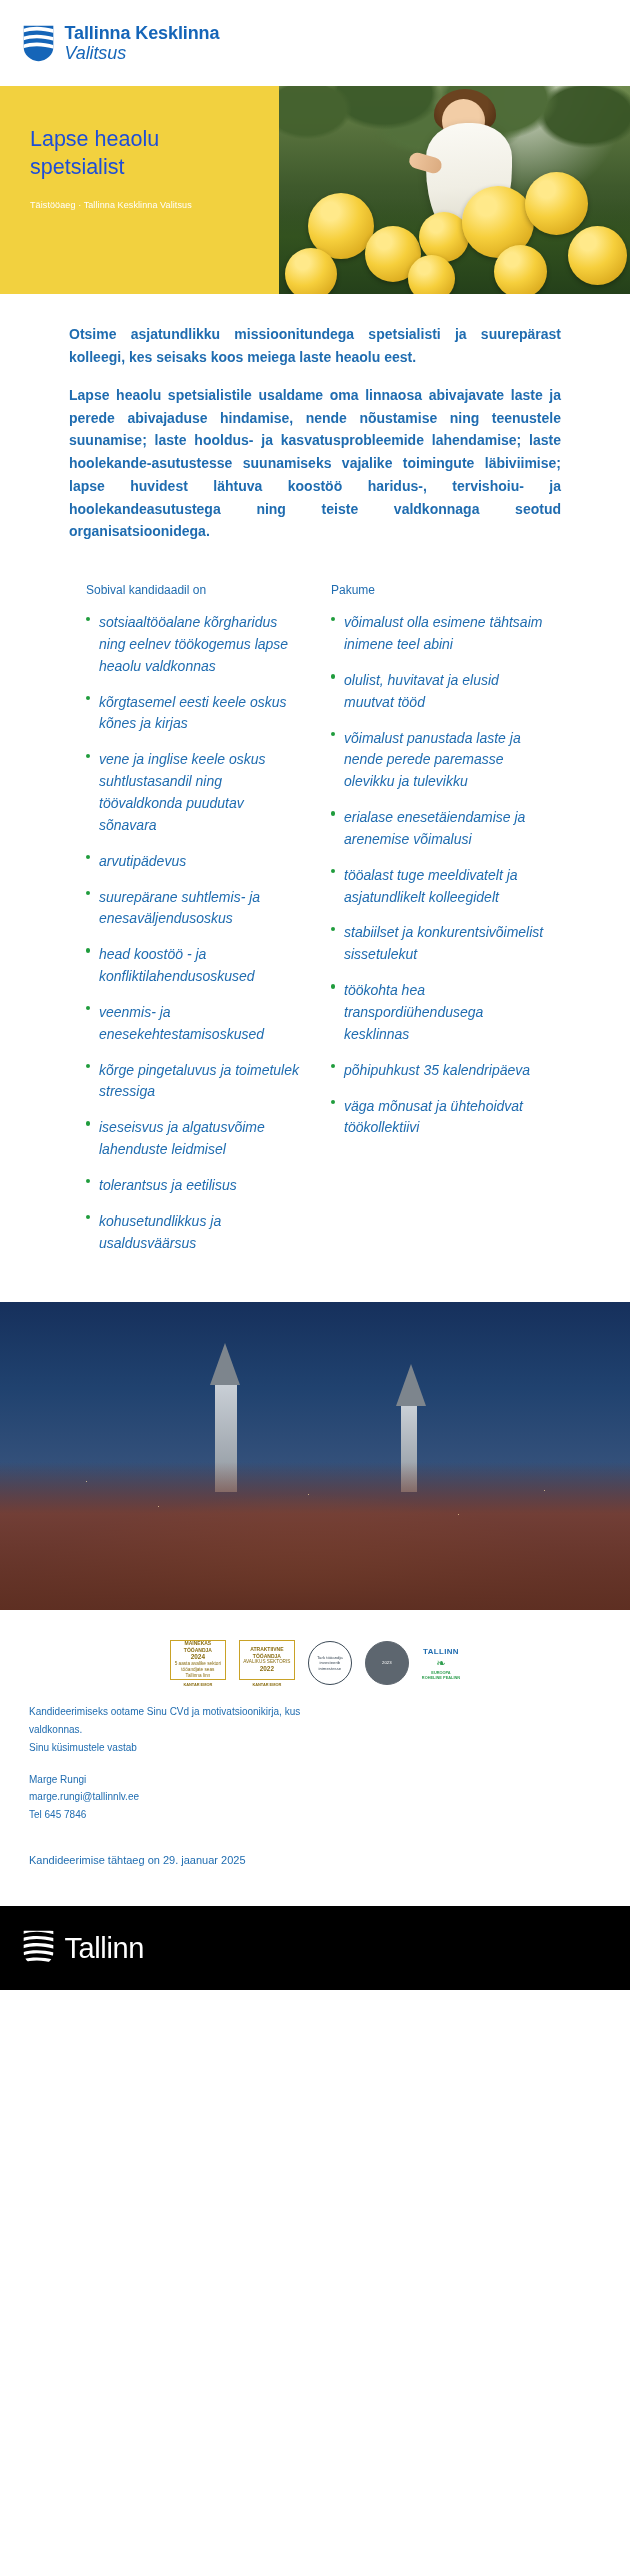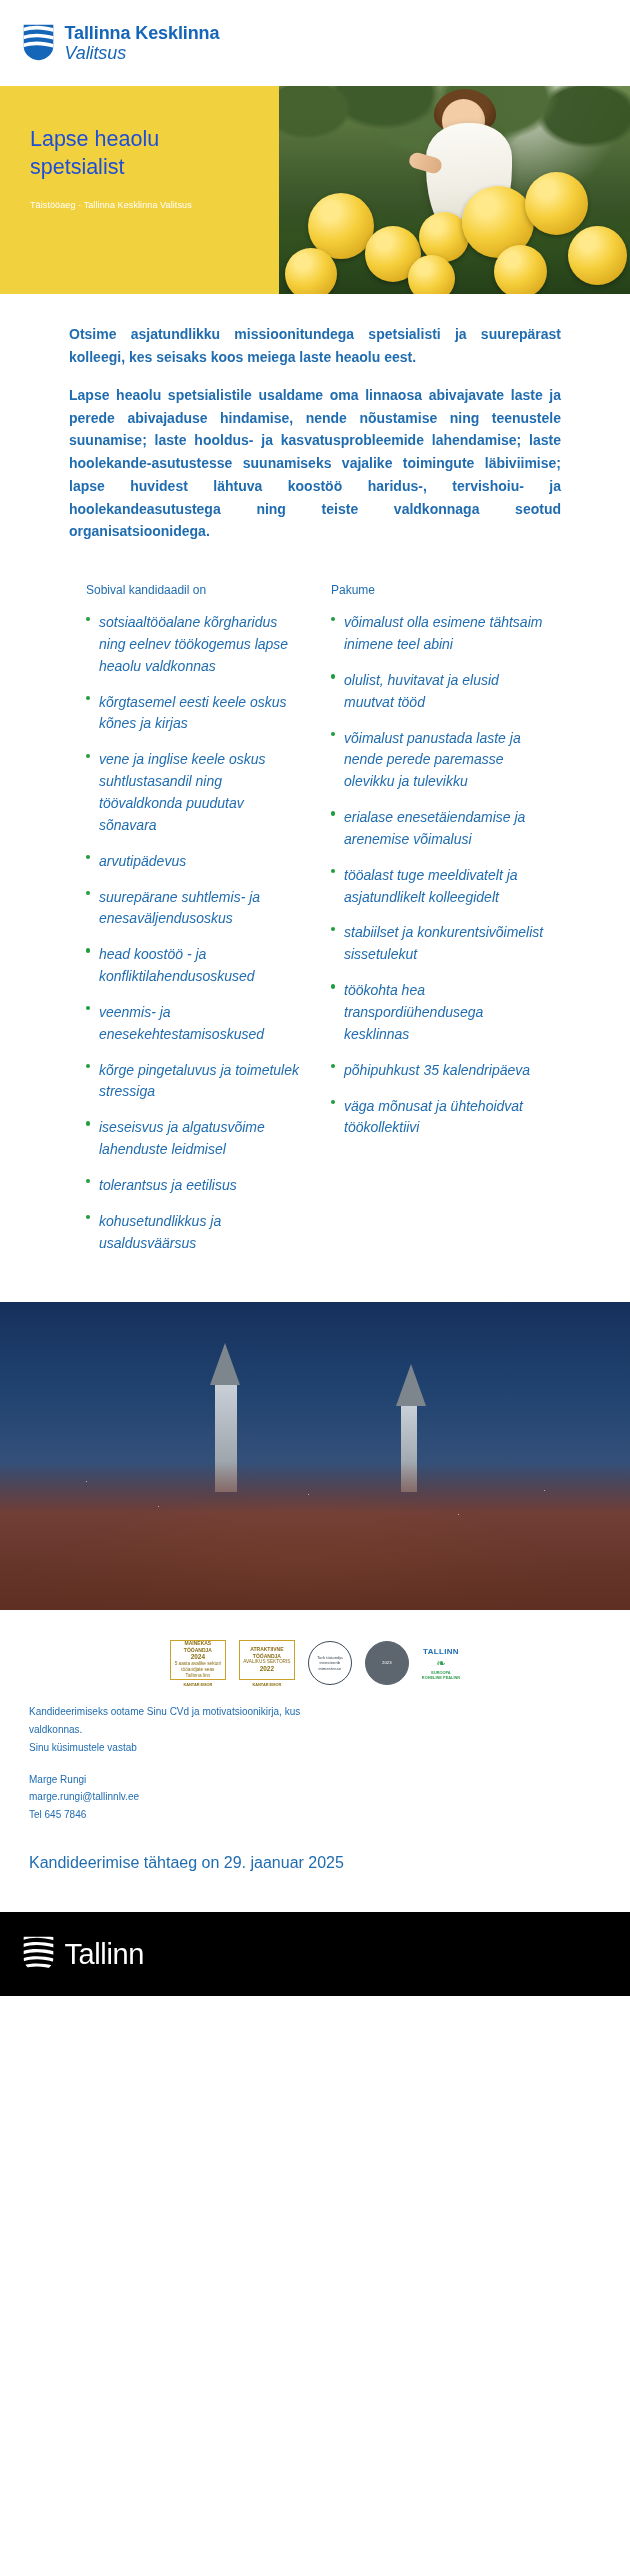--- a/index.html
+++ b/index.html
@@ -14,21 +14,21 @@
   }
 
   
   .brandbar {
     height: 86px;
     background: #ffffff;
     display: flex;
     align-items: center;
     padding-left: 21.5px;
   }
-  .brand-logo { display:flex; align-items:flex-start; gap:10px; }
+  .brand-logo { display:flex; align-items:flex-end; gap:10px; }
   .shield { width: 33px; height: 39px; display:block; }
   .brand-words {
     display:flex; flex-direction:column;
     line-height: 1.12;
   }
   .brand-line1 {
     font-size: 18px; font-weight: 700; color:#1565b8; letter-spacing:-0.1px;
   }
   .brand-line2 {
     font-size: 18px; font-weight: 400; color:#1565b8; letter-spacing:-0.1px;font-style:italic;
@@ -202,21 +202,21 @@
   .badge-circle.dark { background:#5d666f; color:#fff; border-color:#5d666f; }
   .badge-eu { text-align:center; }
   .badge-eu .eu-t { font-size:7.9px; font-weight:700; color:#1f6cb0; letter-spacing:0.4px;}
   .badge-eu .eu-leaf { font-size:11.5px; color:#2f9e4f; }
   .badge-eu .eu-s { font-size:3.9px; color:#2f9e4f; font-weight:700; }
 
   
   .contact { padding: 10px 69px 0 29px; }
   .contact p { margin: 0 0 2.9px 0; font-size: 10px; line-height:1.5; color:#1f6cb0; }
   .contact .name { margin-top: 17px; font-size:10px; }
-  .deadline { padding: 29px 34px 40px 29px; font-size: 16px; color:#1f6cb0; }
+  .deadline { padding: 29px 34px 40px 29px; font-size: 11px; color:#1f6cb0; }
 
   
   .footer {
     height: 84px; background:#000000;
     display:flex; align-items:center; padding-left: 21.5px; gap:10px;
   }
   .footer .shield-w { width:33px; height:39px; }
   .footer-word { color:#fff; font-size:29px; font-weight:400; letter-spacing:-0.4px; }
 </style>
 </head>

